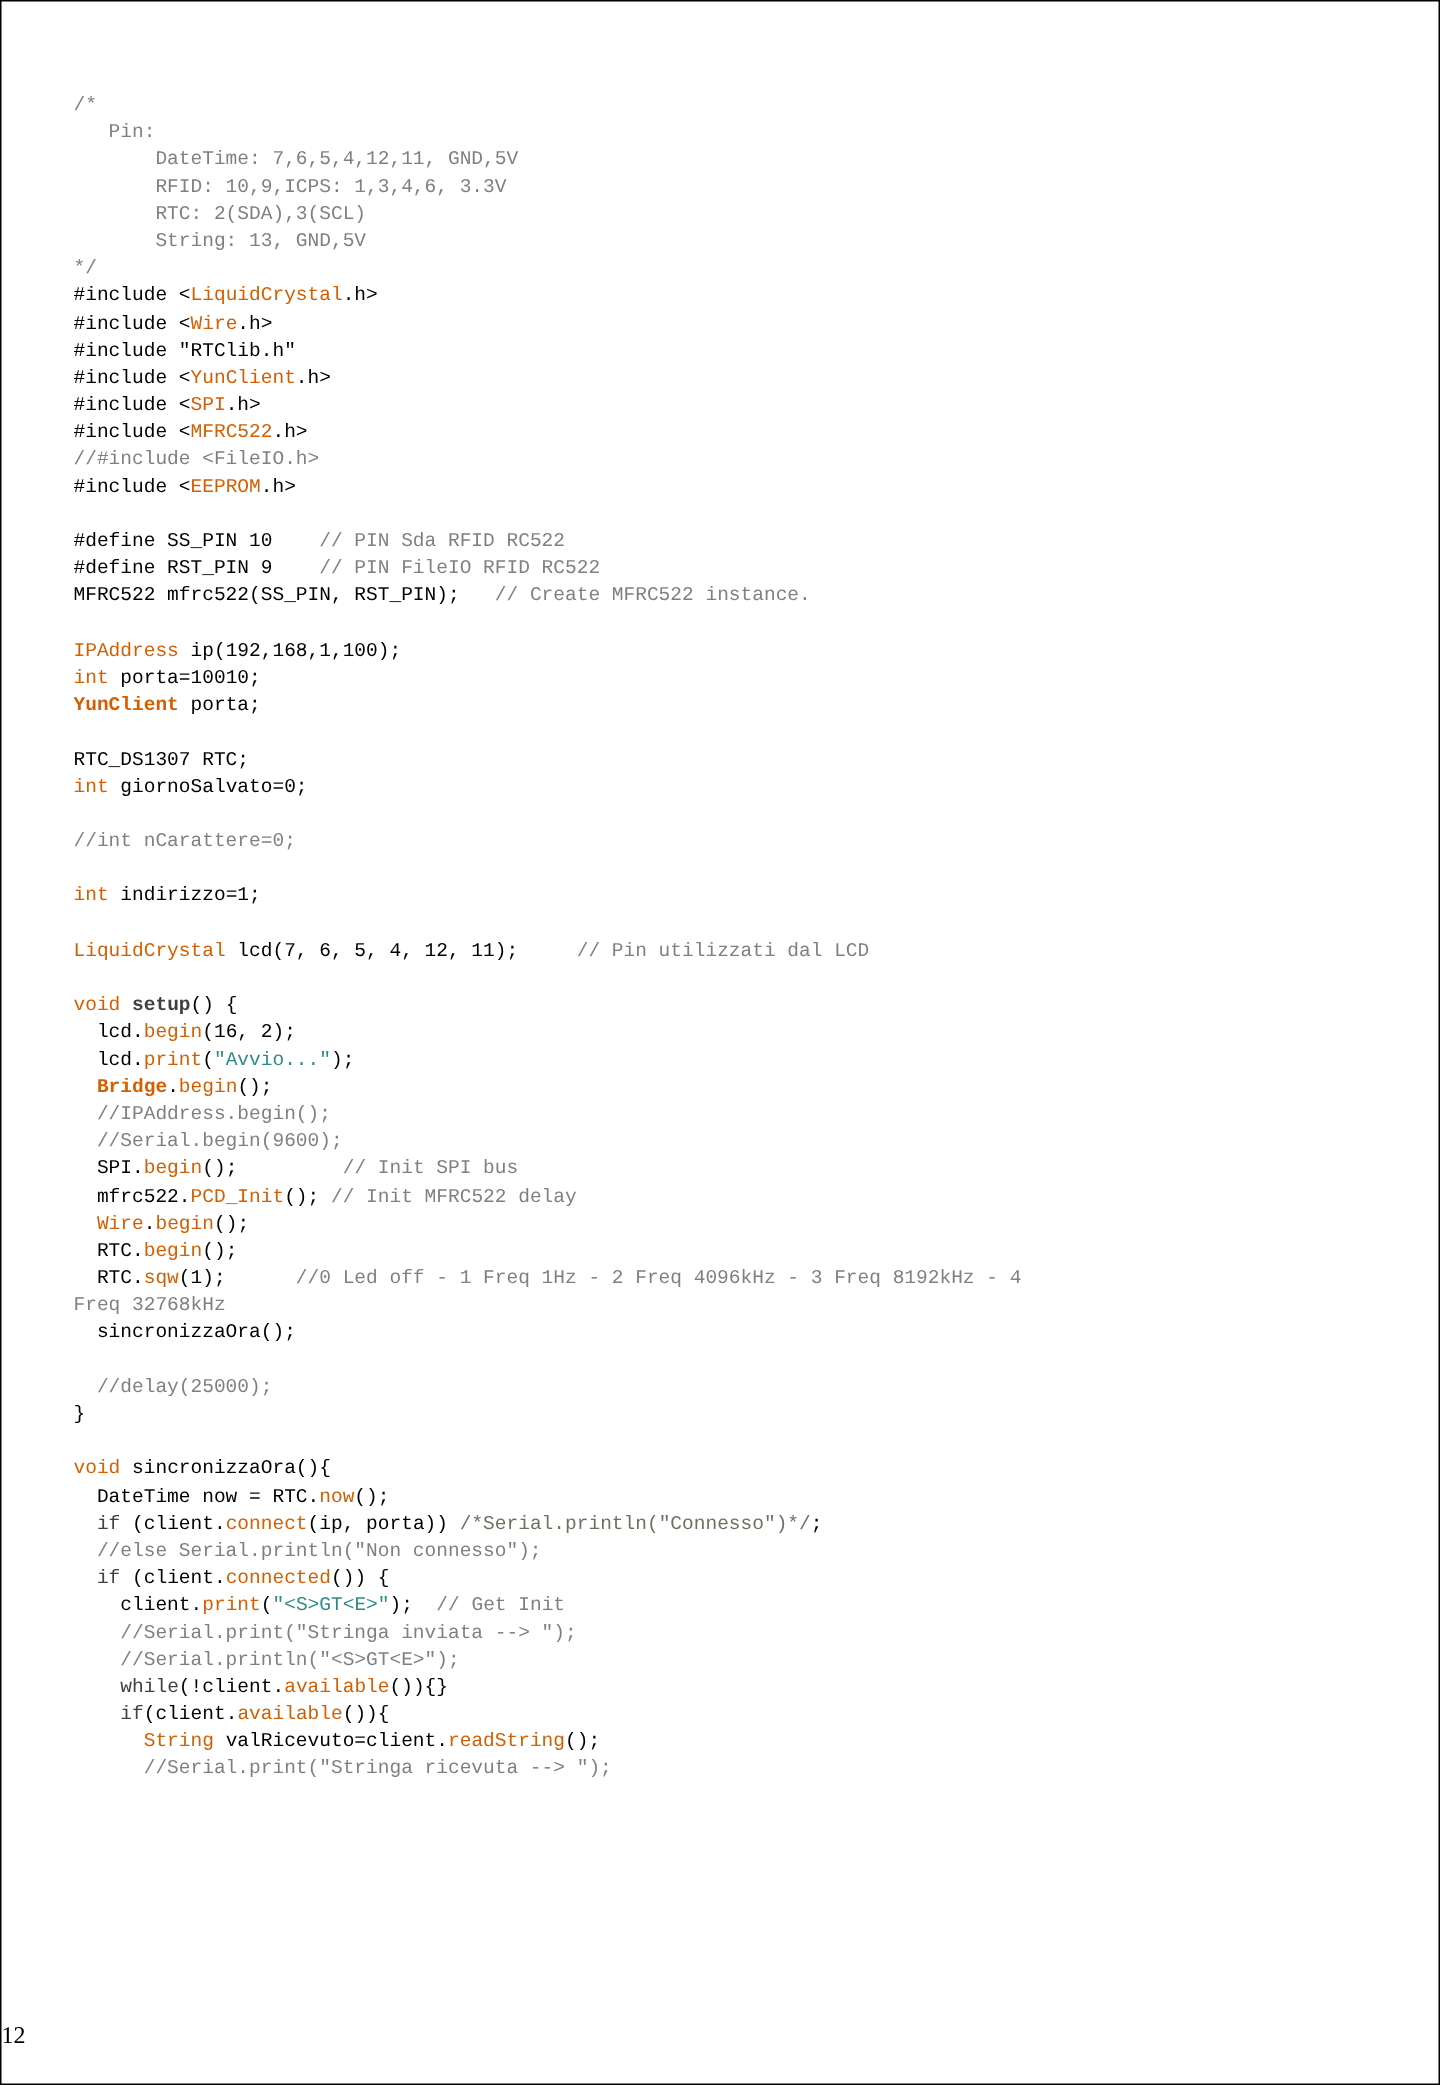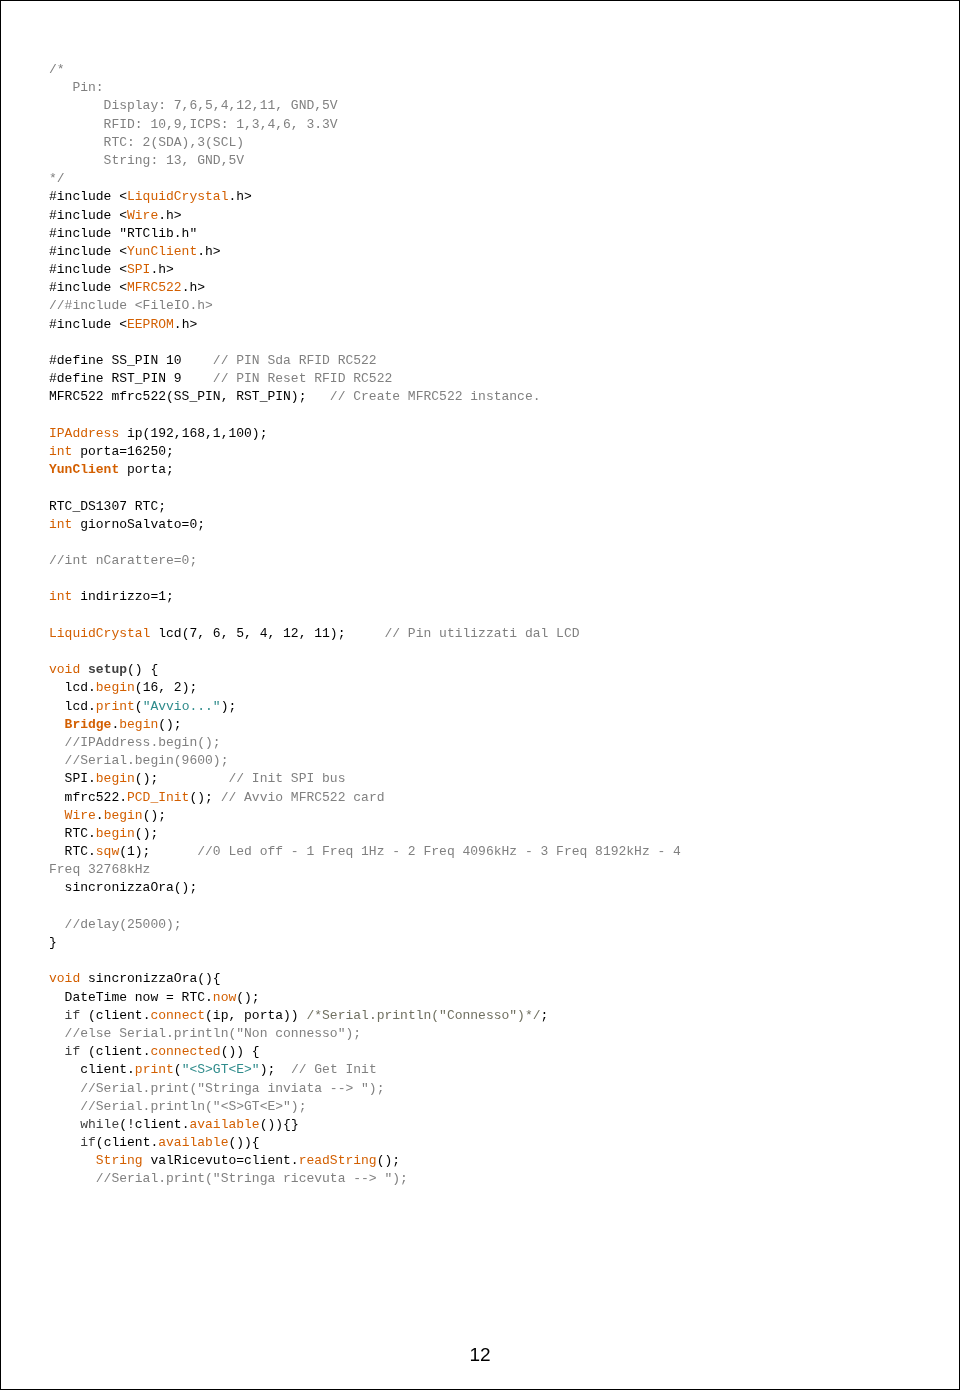--- a/index.html
+++ b/index.html
@@ -26,70 +26,70 @@
   .gray { color: #808080; }
   .orange { color: #d35f00; }
   .teal { color: #2e8b8b; }
   .olive { color: #404040; }
   .scomment { color: #707060; }
   .pagenum {
     position: absolute;
     bottom: 20px;
     left: 0;
     right: 0;
-    text-align: center;
-    font-family: Liberation Sans, sans-serif;
-    font-size: 19px;
+    text-align: left;
+    font-family: Liberation Serif, serif;
+    font-size: 16px;
   }
 </style>
 </head>
 <body>
 
 <div class="page">
 <div class="code"><span class="gray">/*</span>
 <span class="gray">   Pin:</span>
-<span class="gray">       Display: 7,6,5,4,12,11, GND,5V</span>
+<span class="gray">       DateTime: 7,6,5,4,12,11, GND,5V</span>
 <span class="gray">       RFID: 10,9,ICPS: 1,3,4,6, 3.3V</span>
 <span class="gray">       RTC: 2(SDA),3(SCL)</span>
 <span class="gray">       String: 13, GND,5V</span>
 <span class="gray">*/</span>
 <span>#include &lt;</span><span class="orange">LiquidCrystal</span><span>.h&gt;</span>
 <span>#include &lt;</span><span class="orange">Wire</span><span>.h&gt;</span>
 <span>#include "RTClib.h"</span>
 <span>#include &lt;</span><span class="orange">YunClient</span><span>.h&gt;</span>
 <span>#include &lt;</span><span class="orange">SPI</span><span>.h&gt;</span>
 <span>#include &lt;</span><span class="orange">MFRC522</span><span>.h&gt;</span>
 <span class="gray">//#include &lt;FileIO.h&gt;</span>
 <span>#include &lt;</span><span class="orange">EEPROM</span><span>.h&gt;</span>
 
 <span>#define SS_PIN 10    </span><span class="gray">// PIN Sda RFID RC522</span>
-<span>#define RST_PIN 9    </span><span class="gray">// PIN Reset RFID RC522</span>
+<span>#define RST_PIN 9    </span><span class="gray">// PIN FileIO RFID RC522</span>
 <span>MFRC522 mfrc522(SS_PIN, RST_PIN);   </span><span class="gray">// Create MFRC522 instance.</span>
 
 <span class="orange">IPAddress</span><span> ip(192,168,1,100);</span>
-<span class="orange">int</span><span> porta=16250;</span>
+<span class="orange">int</span><span> porta=10010;</span>
 <b><span class="orange">YunClient</span></b><span> porta;</span>
 
 <span>RTC_DS1307 RTC;</span>
 <span class="orange">int</span><span> giornoSalvato=0;</span>
 
 <span class="gray">//int nCarattere=0;</span>
 
 <span class="orange">int</span><span> indirizzo=1;</span>
 
 <span class="orange">LiquidCrystal</span><span> lcd(7, 6, 5, 4, 12, 11);     </span><span class="gray">// Pin utilizzati dal LCD</span>
 
 <span class="orange">void</span><span> </span><b><span class="olive">setup</span></b><span>() {</span>
 <span>  lcd.</span><span class="orange">begin</span><span>(16, 2);</span>
 <span>  lcd.</span><span class="orange">print</span><span>(</span><span class="teal">"Avvio..."</span><span>);</span>
 <span>  </span><b><span class="orange">Bridge</span></b><span>.</span><span class="orange">begin</span><span>();</span>
 <span class="gray">  //IPAddress.begin();</span>
 <span class="gray">  //Serial.begin(9600);</span>
 <span>  SPI.</span><span class="orange">begin</span><span>();         </span><span class="gray">// Init SPI bus</span>
-<span>  mfrc522.</span><span class="orange">PCD_Init</span><span>(); </span><span class="gray">// Avvio MFRC522 card</span>
+<span>  mfrc522.</span><span class="orange">PCD_Init</span><span>(); </span><span class="gray">// Init MFRC522 delay</span>
 <span>  </span><span class="orange">Wire</span><span>.</span><span class="orange">begin</span><span>();</span>
 <span>  RTC.</span><span class="orange">begin</span><span>();</span>
 <span>  RTC.</span><span class="orange">sqw</span><span>(1);      </span><span class="gray">//0 Led off - 1 Freq 1Hz - 2 Freq 4096kHz - 3 Freq 8192kHz - 4 </span>
 <span class="gray">Freq 32768kHz</span>
 <span>  sincronizzaOra();</span>
 
 <span class="gray">  //delay(25000);</span>
 <span>}</span>
 
 <span class="orange">void</span><span> sincronizzaOra(){</span>

